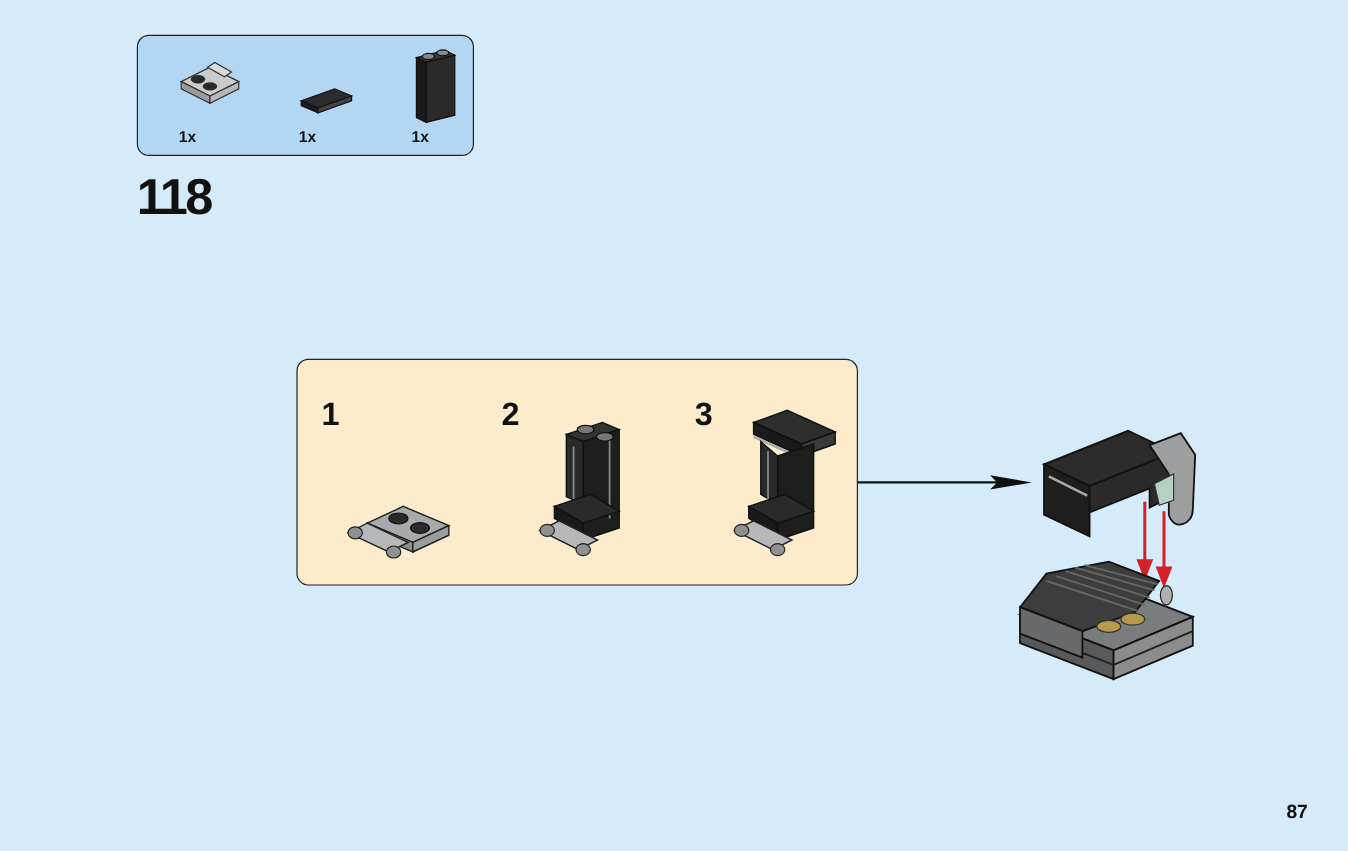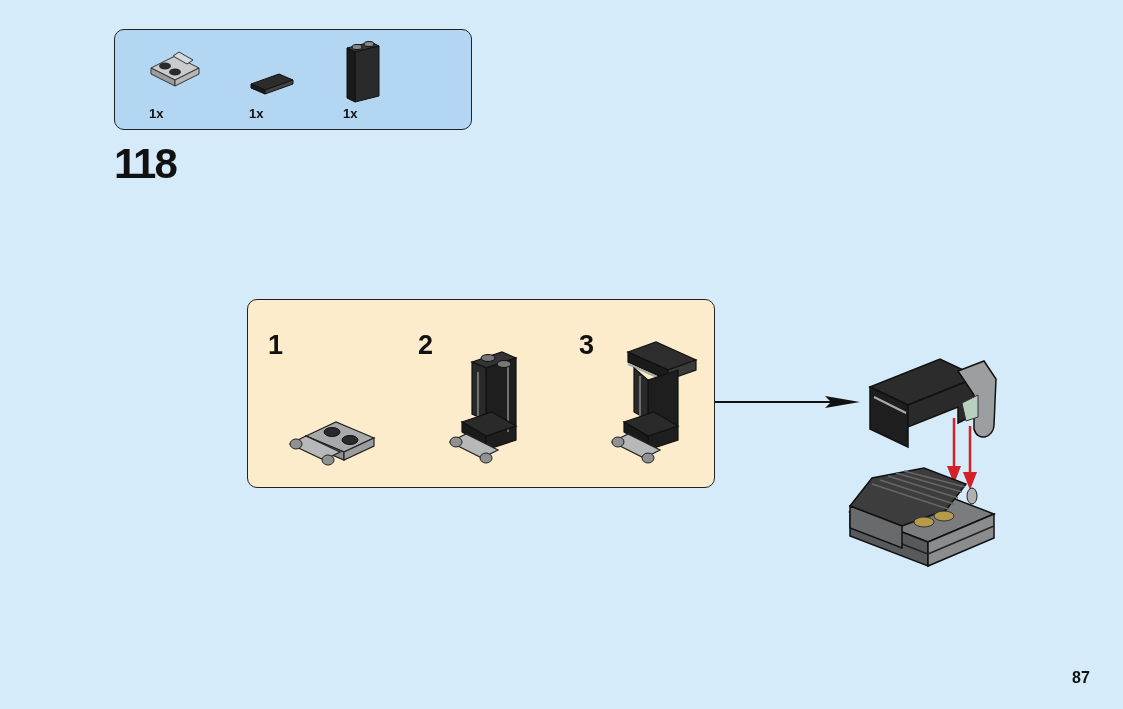--- a/index.html
+++ b/index.html
@@ -2,21 +2,21 @@
 <html><head>
   <meta charset="utf-8">
   <style>
     html, body { margin: 0; padding: 0; }
     body {
       width: 1123px; height: 709px; overflow: hidden; position: relative;
       background: #d5ebf9;
       font-family: "Liberation Sans", sans-serif;
     }
     .parts-box {
-      position: absolute; left: 114px; top: 29px; width: 358px; height: 101px;
+      position: absolute; left: 114px; top: 29px; width: 281px; height: 101px;
       background: #b3d7f3; border: 1.5px solid #222; border-radius: 10px; box-sizing: border-box;
     }
     .qty { position: absolute; top: 76px; font-weight: bold; font-size: 13px; color: #111; }
     .part-svg { position: absolute; }
     .step-num {
       position: absolute; left: 114px; top: 140px; font-weight: bold; font-size: 42px;
       color: #111; letter-spacing: -2px;
     }
     .sub-box {
       position: absolute; left: 247px; top: 299px; width: 468px; height: 189px;

